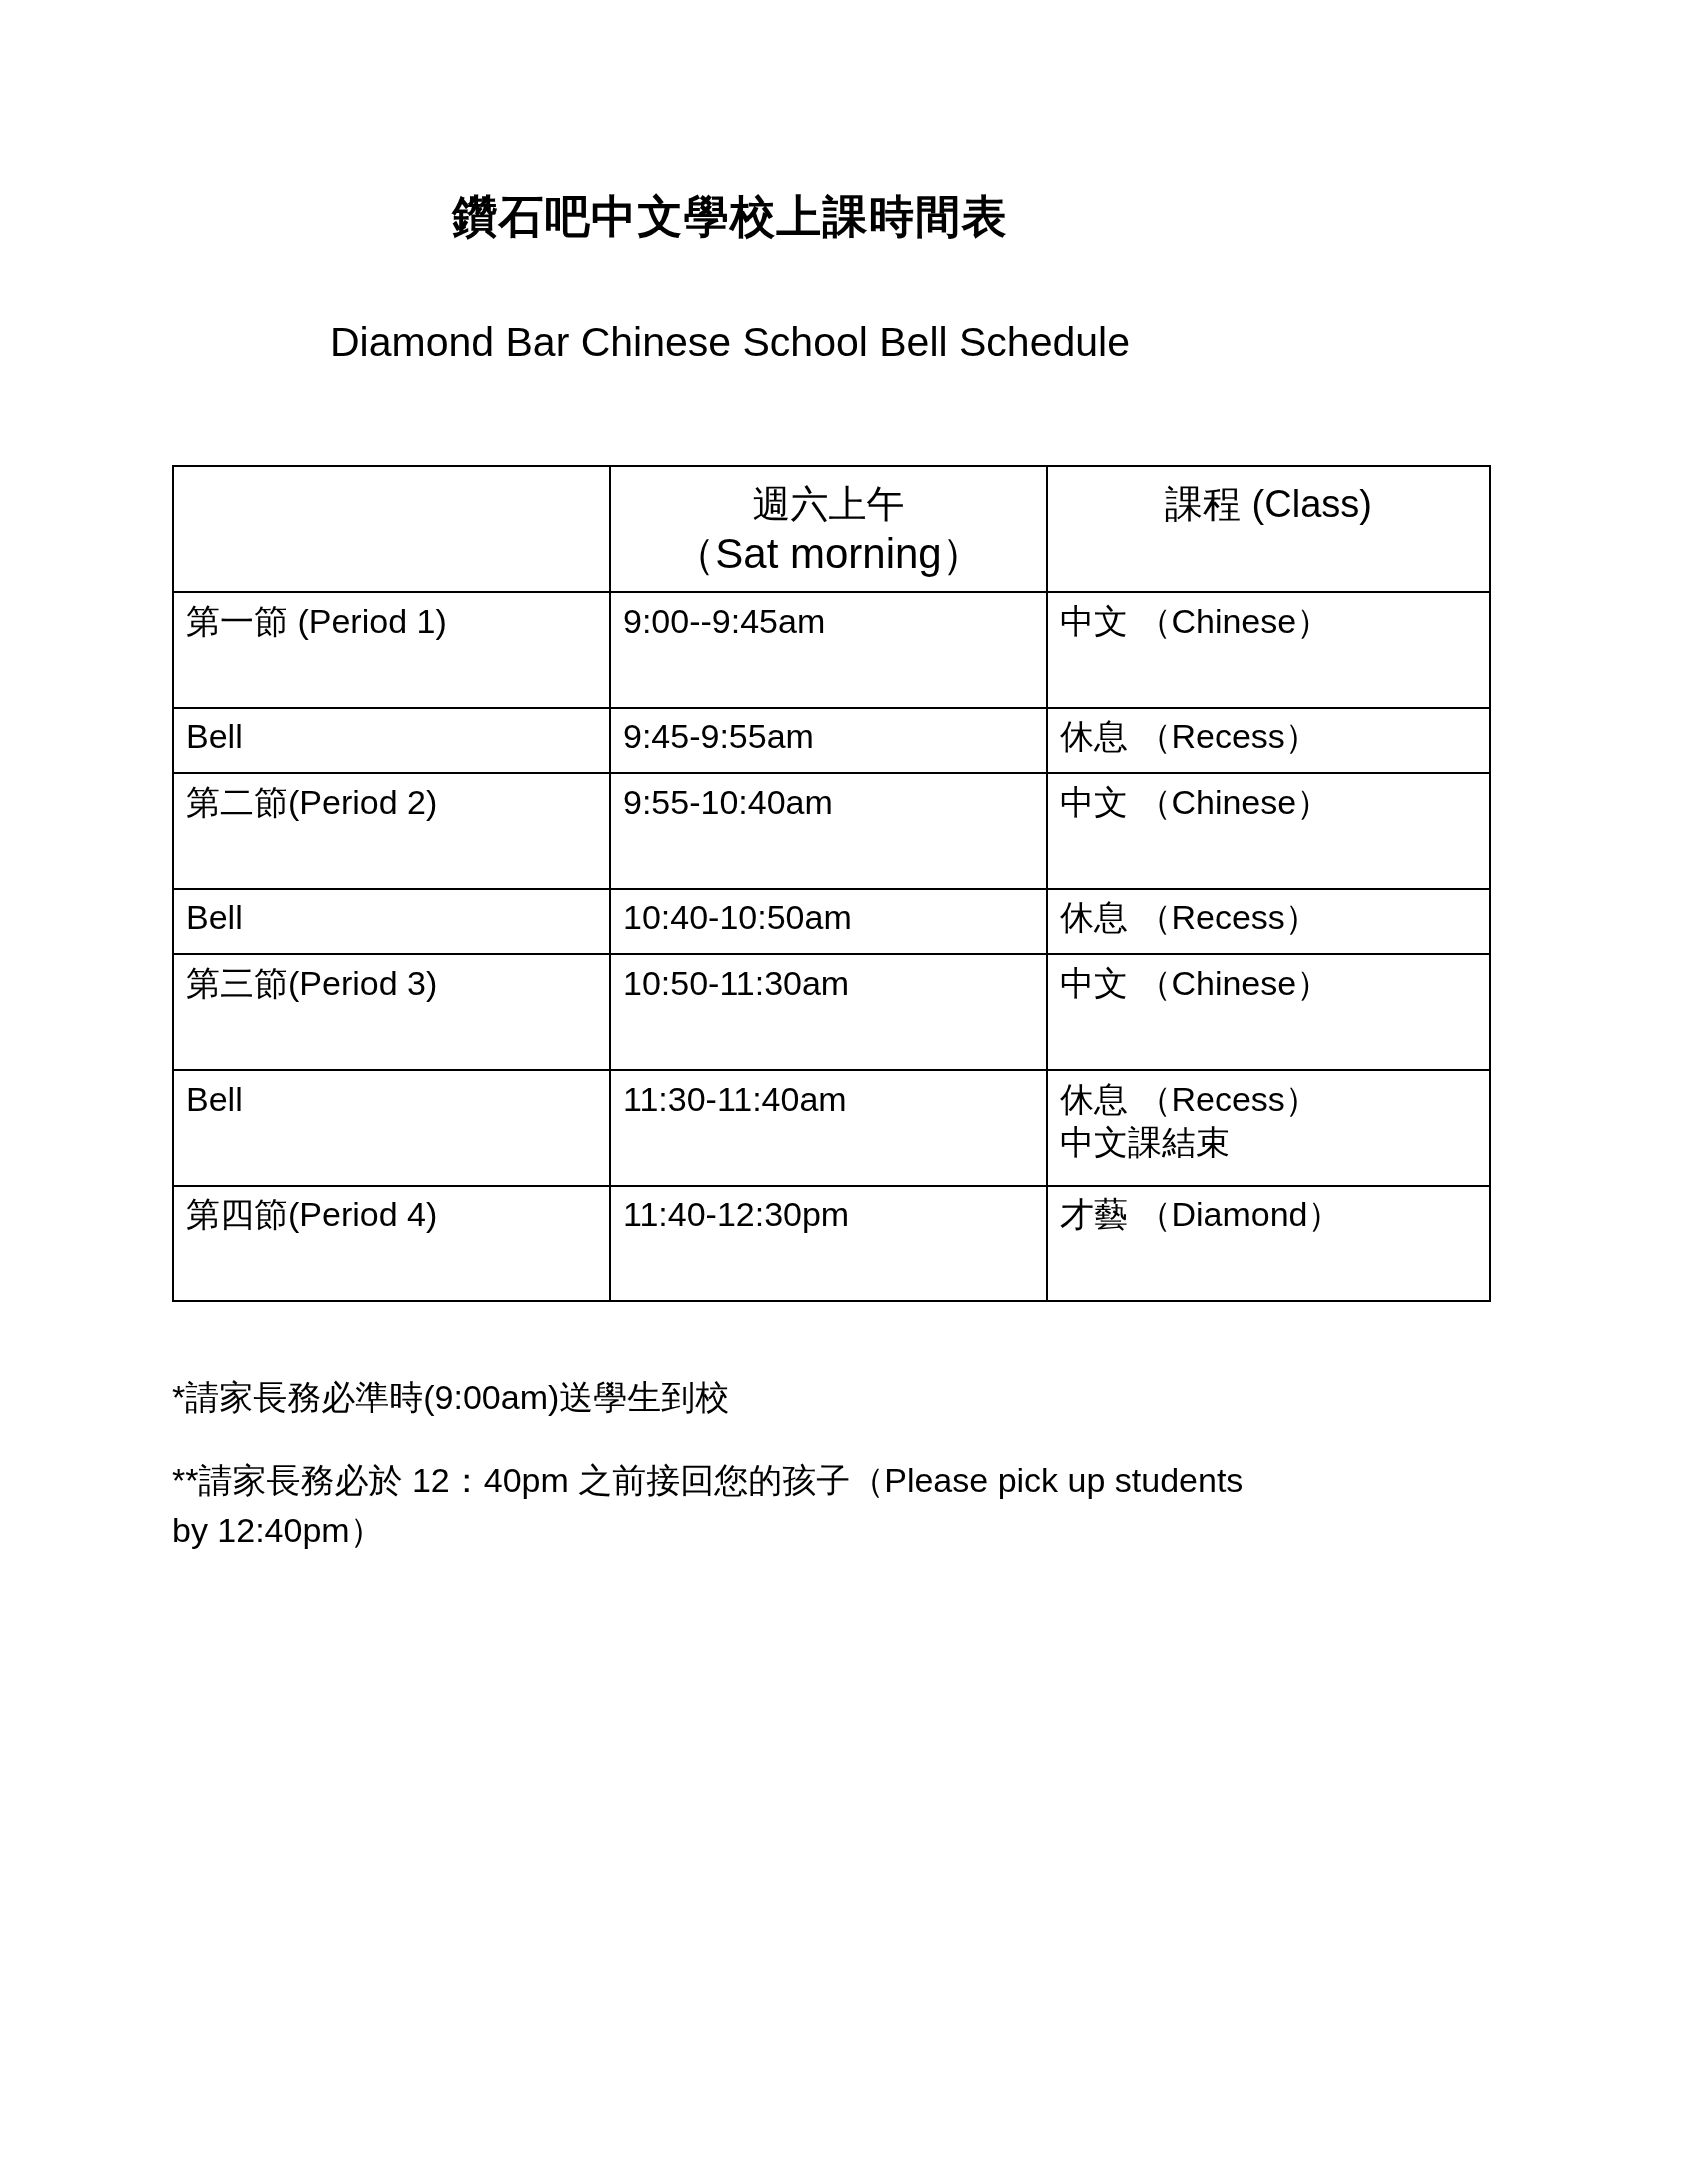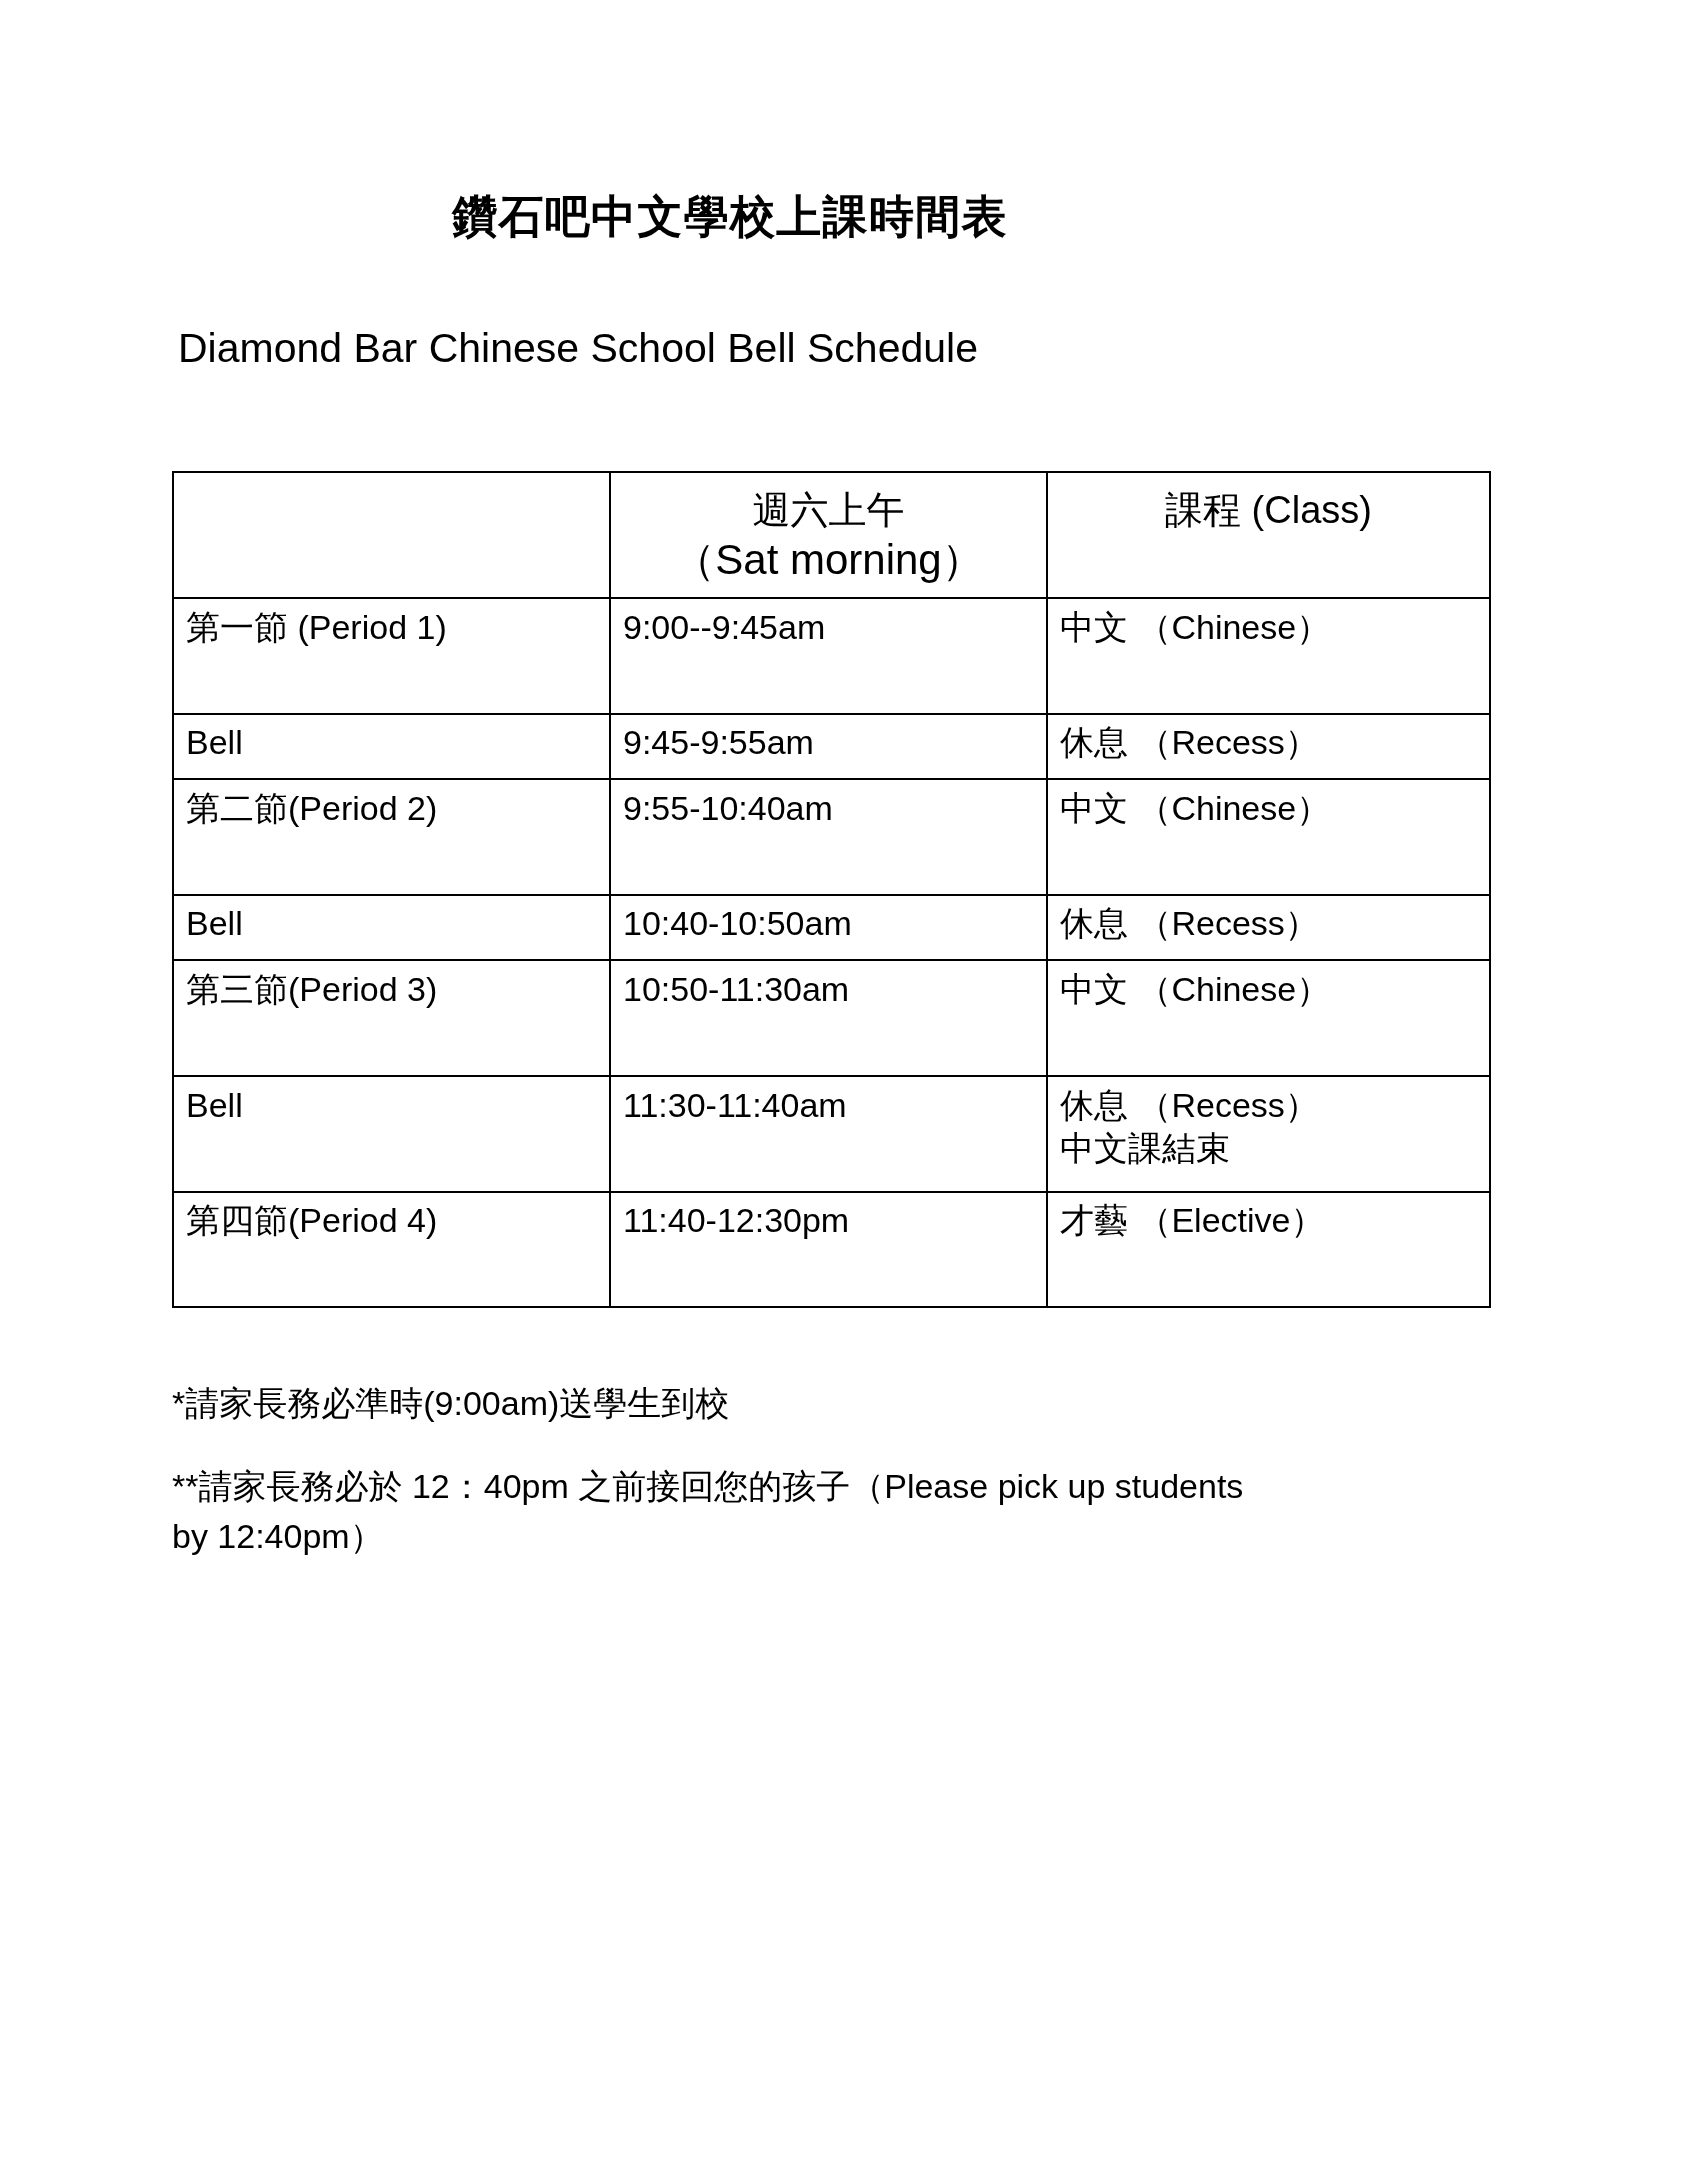--- a/index.html
+++ b/index.html
@@ -24,23 +24,23 @@
   .title-zh {
     margin: 0;
     padding-top: 192px;
     text-align: center;
     font-size: 45px;
     font-weight: bold;
     letter-spacing: 1.3px;
     line-height: 1.1;
   }
   .title-en {
-    margin: 6px;
+    margin: 0;
     padding-top: 78px;
-    text-align: left;
+    text-align: center;
     font-size: 41px;
     font-weight: normal;
     line-height: 1.1;
   }
   table.schedule {
     margin-top: 100px;
     border-collapse: collapse;
     width: 1317px;
     table-layout: fixed;
   }
@@ -162,21 +162,21 @@
         <td class="cell-two-lines">
           <span>休息 （Recess）</span>
           <span class="l2">中文課結束</span>
         </td>
       </tr>
 
       <tr class="row-tall">
         <td>第四節(Period 4)</td>
         <td>11:40-12:30pm</td>
         <td class="cell-two-lines">
-          <span>才藝 （Elective）</span>
+          <span>才藝 （Diamond）</span>
           <span class="l2"></span>
         </td>
       </tr>
     </tbody>
   </table>
 
   <div class="notes">
     <p class="note">*請家長務必準時(9:00am)送學生到校</p>
     <p class="note">**請家長務必於 12：40pm 之前接回您的孩子（Please pick up students by 12:40pm）</p>
   </div>

